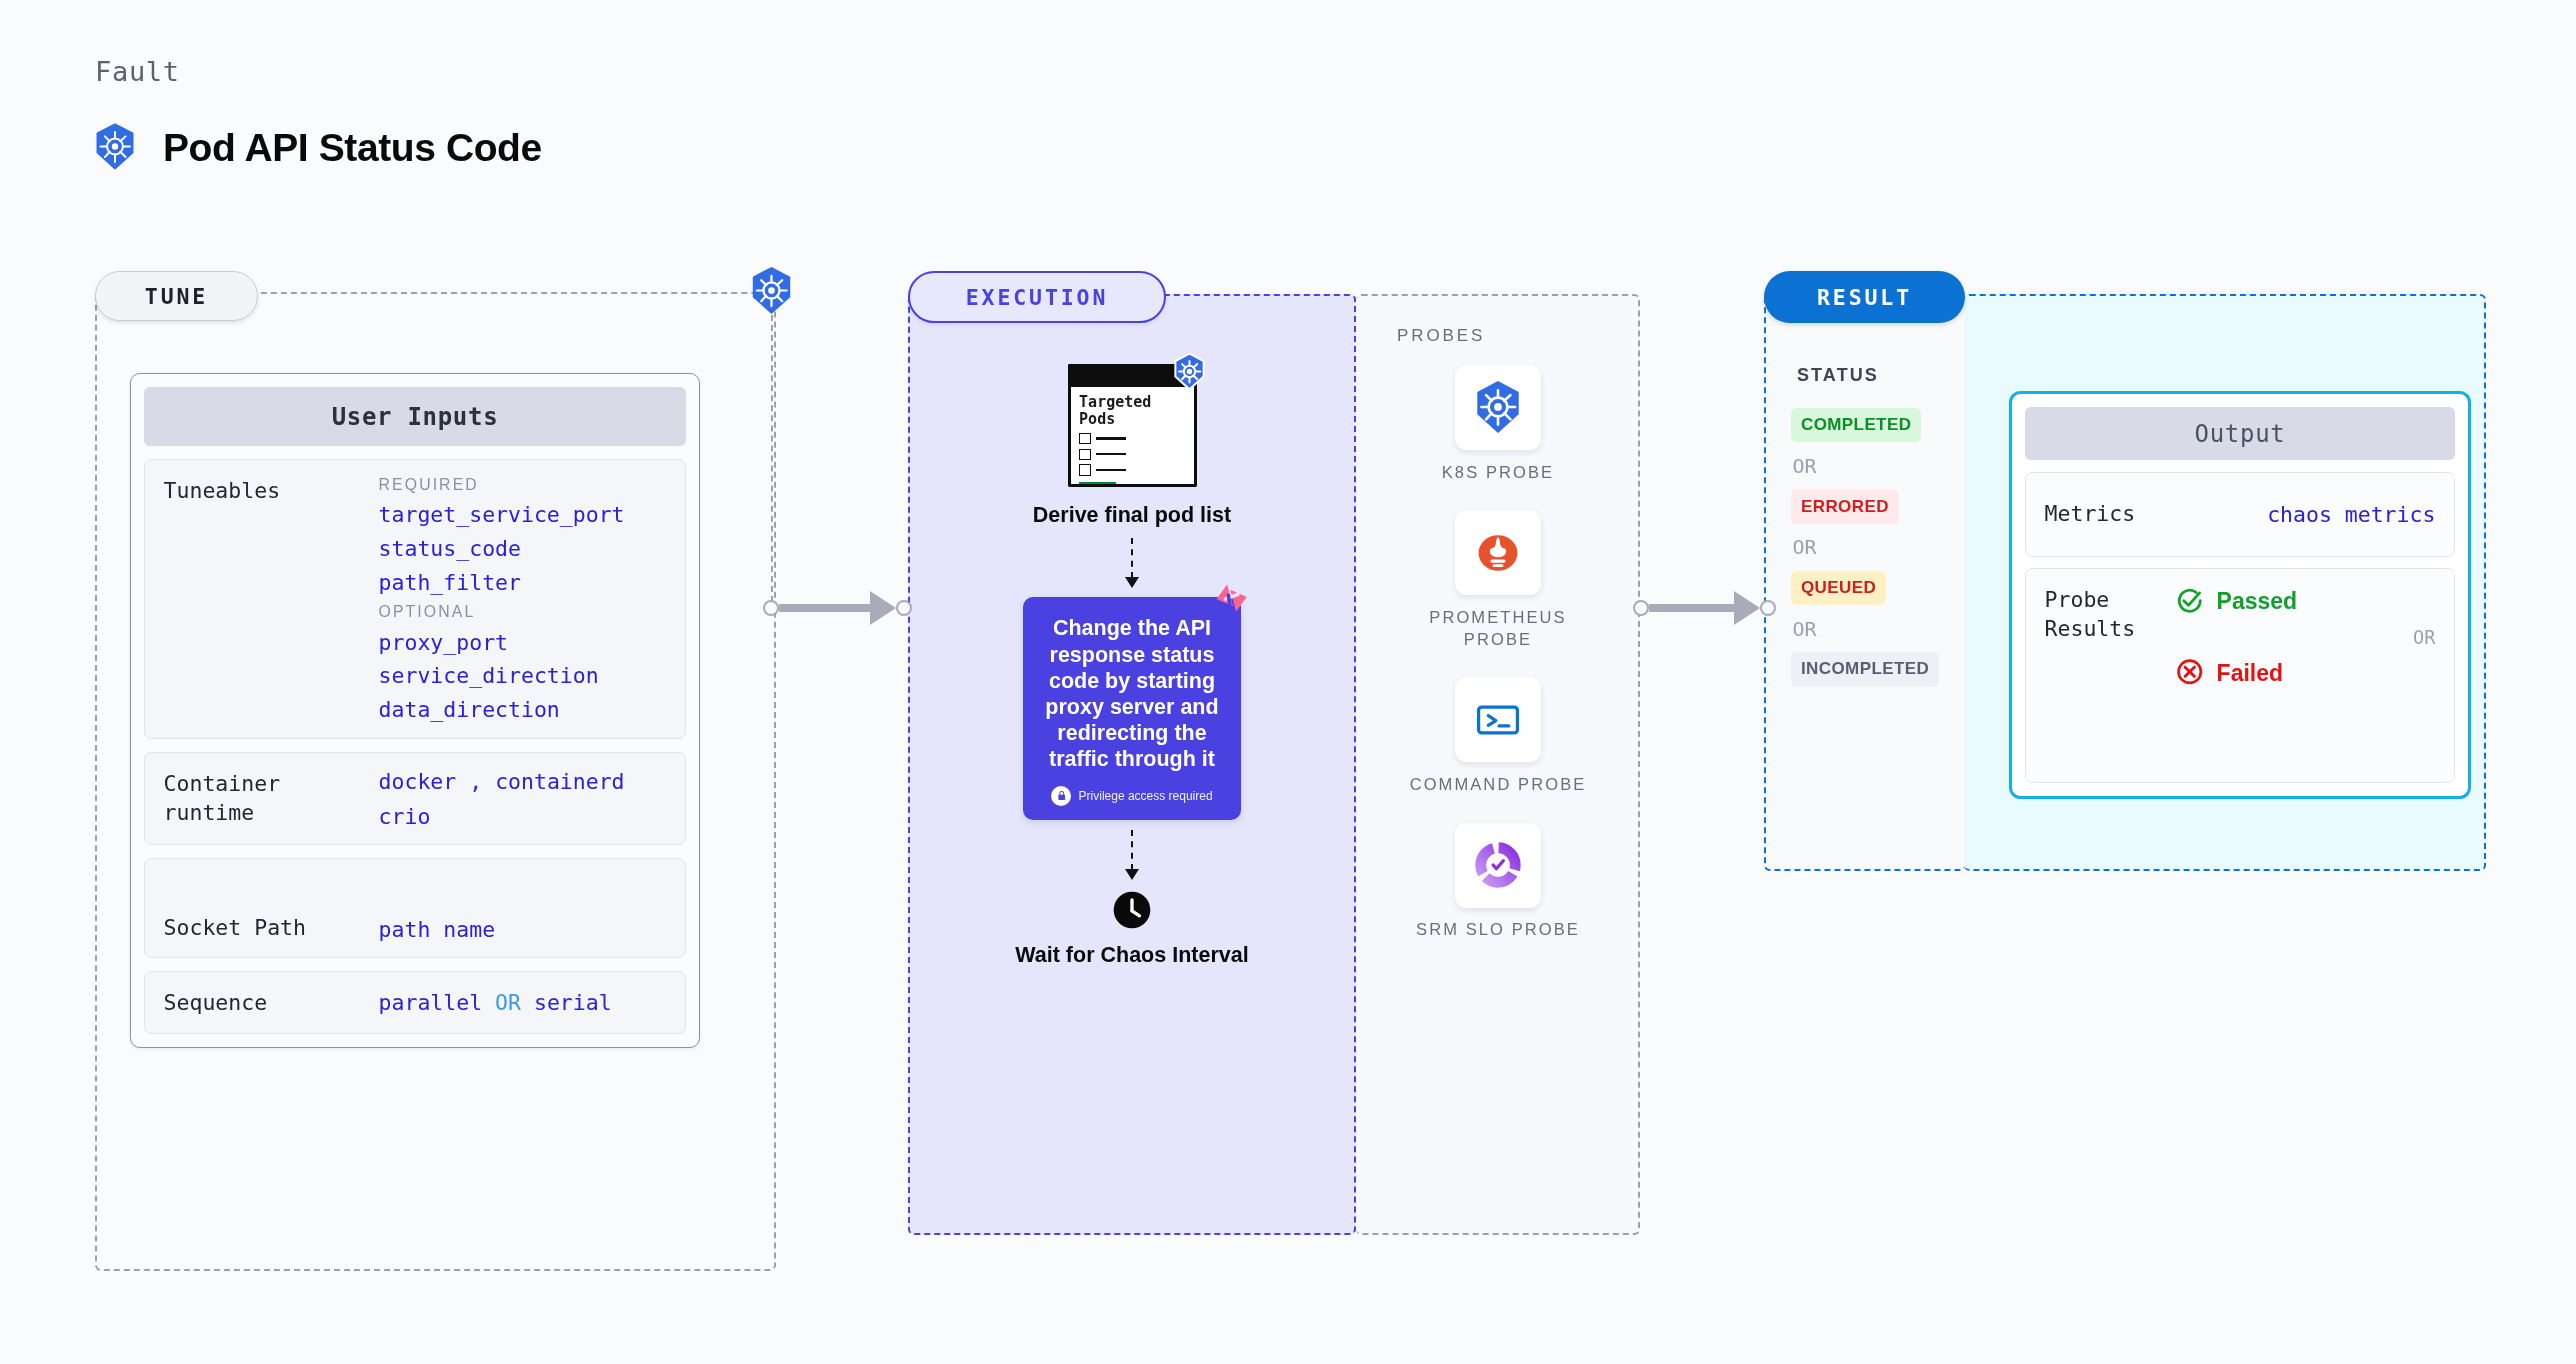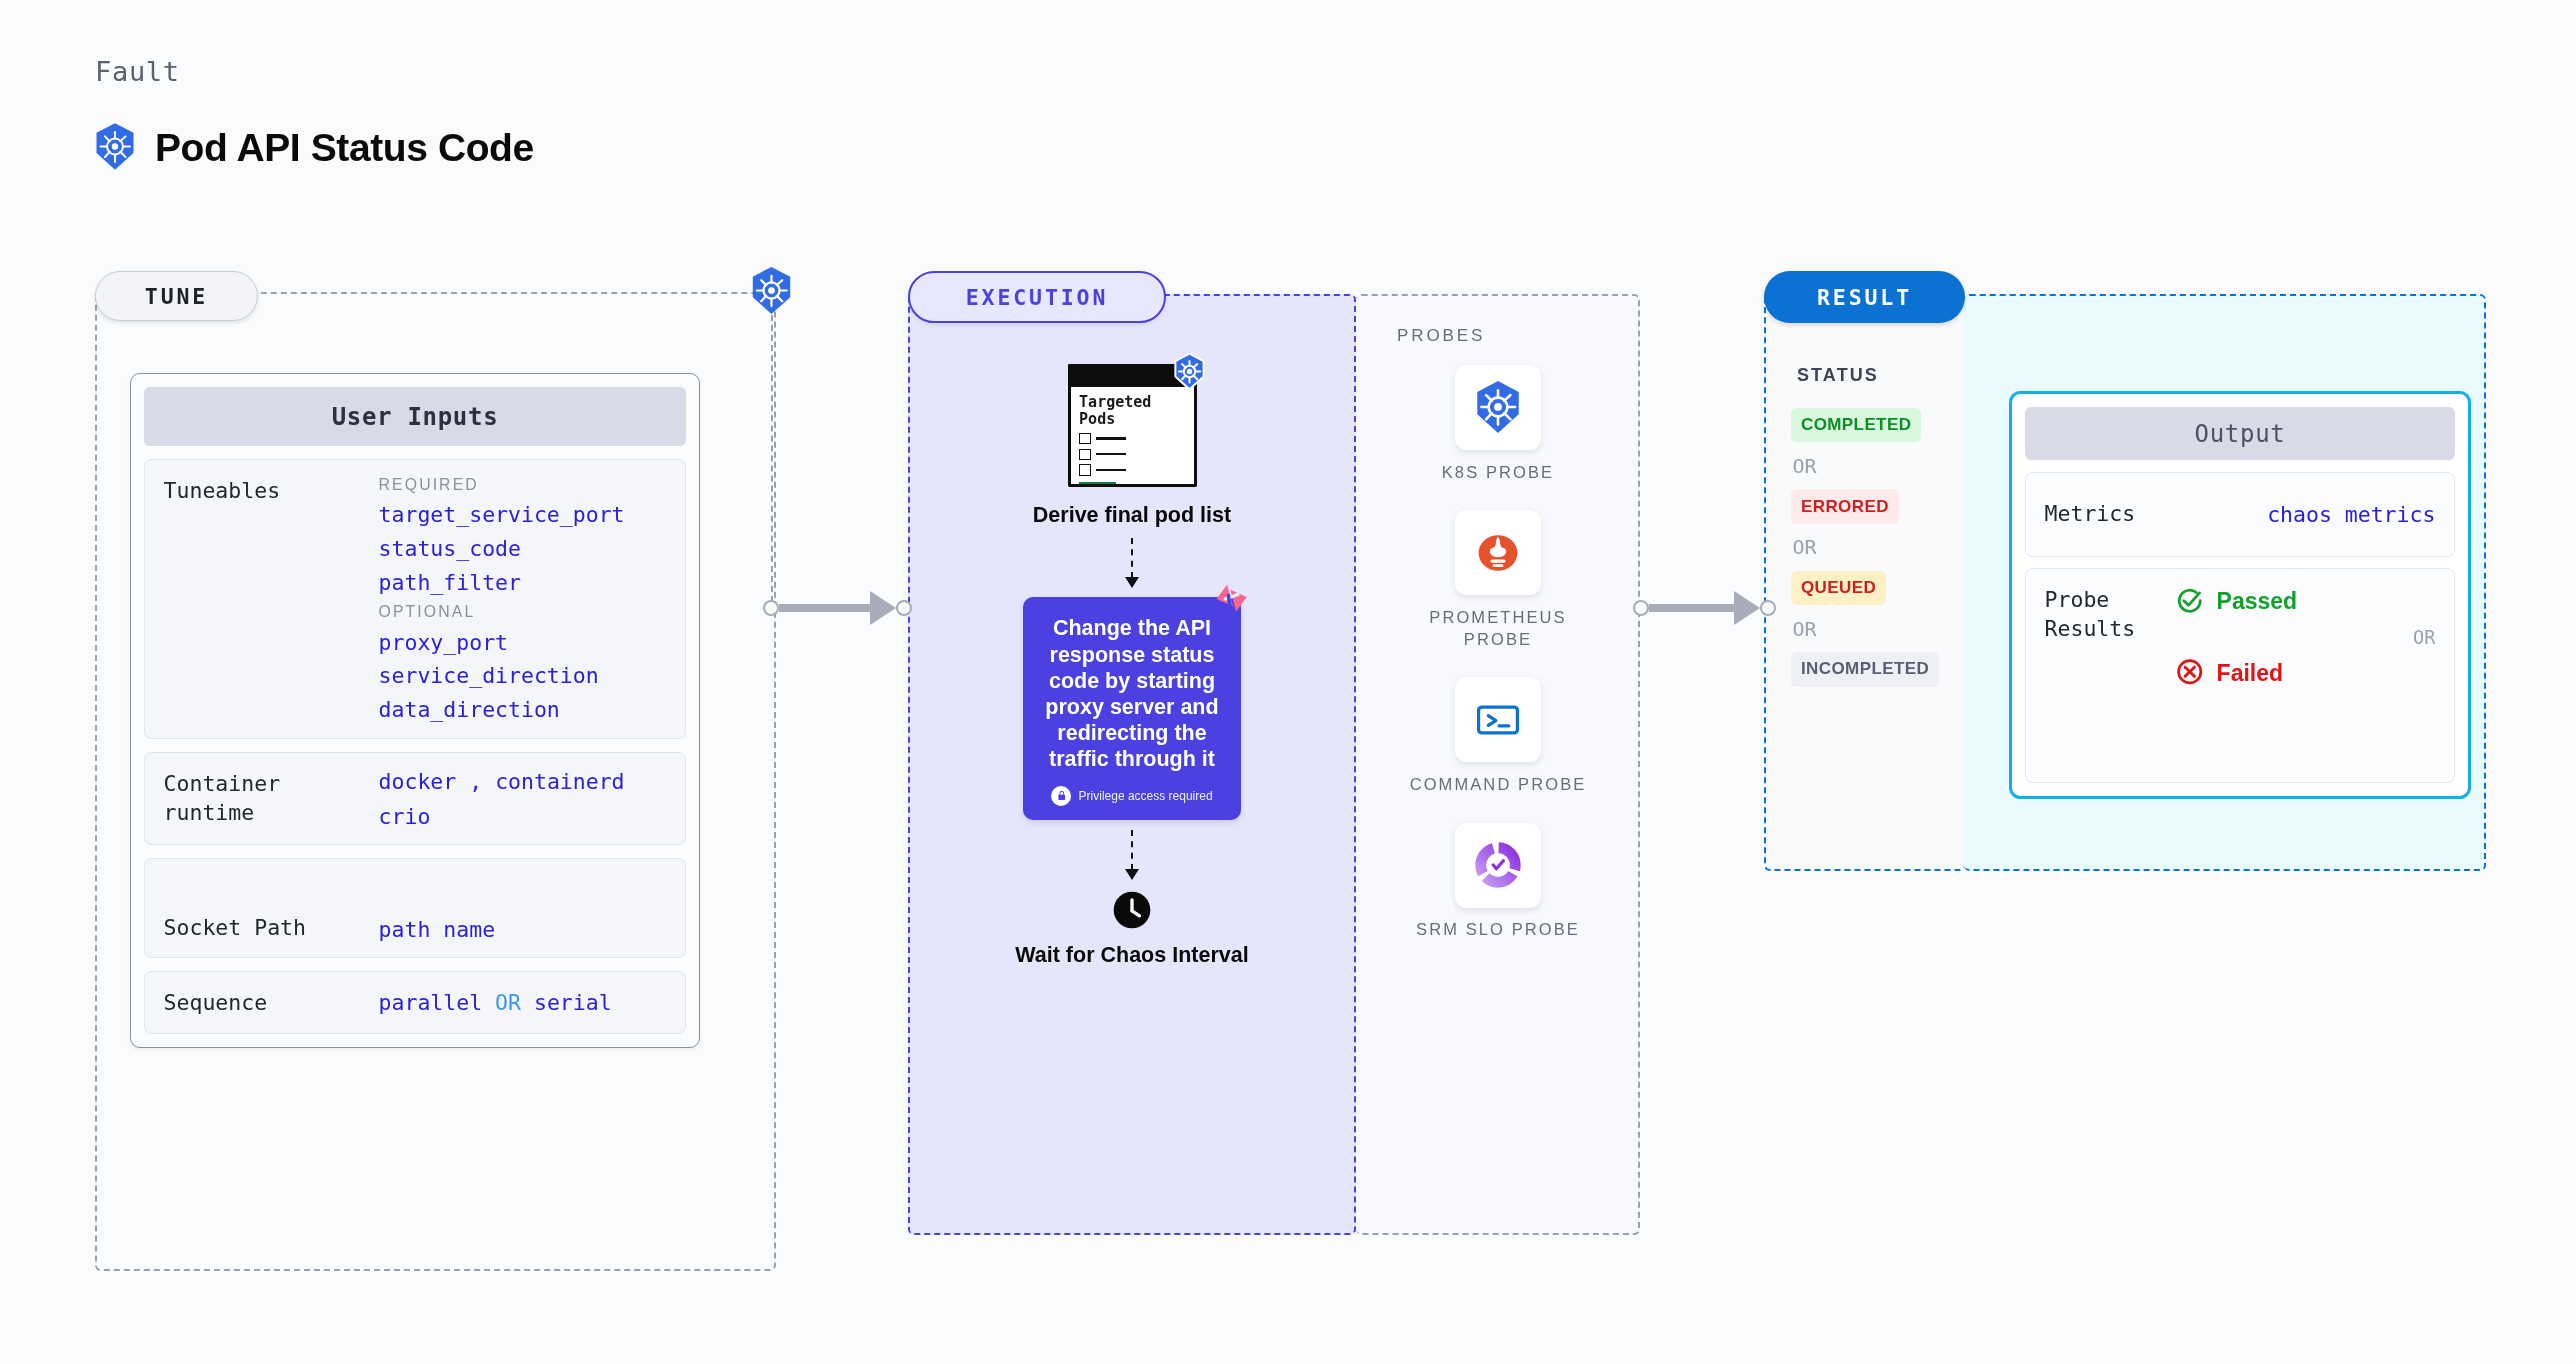--- a/index.html
+++ b/index.html
@@ -10,21 +10,21 @@
     overflow: hidden;
   }
   .page { position: relative; width: 2304px; height: 1365px; background: #fafbfc; }
 
   
   .fault-label {
     position: absolute; left: 95px; top: 56px;
     font-family: "DejaVu Sans Mono", monospace;
     font-size: 27px; color: #5a6270; letter-spacing: 0.7px;
   }
-  .title-row { position: absolute; left: 93px; top: 122px; display: flex; align-items: center; gap: 18px; }
+  .title-row { position: absolute; left: 93px; top: 122px; display: flex; align-items: center; gap: 26px; }
   .title-text { font-size: 39px; font-weight: 700; color: #0a0a0a; letter-spacing: -0.4px; }
 
   
   .pill {
     position: absolute; display: flex; align-items: center; justify-content: center;
     font-family: "DejaVu Sans Mono", monospace;
     font-weight: 700; letter-spacing: 2.9px; border-radius: 716px; z-index: 20;
   }
   .pill-tune {
     left: 95px; top: 271px; width: 163px; height: 50px;

